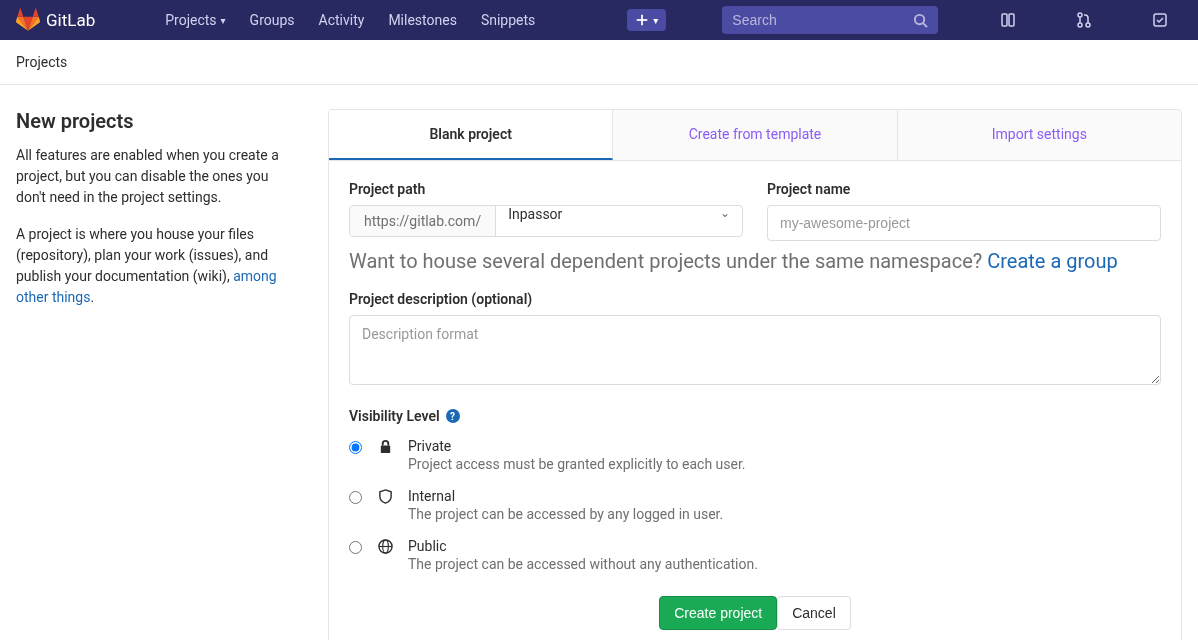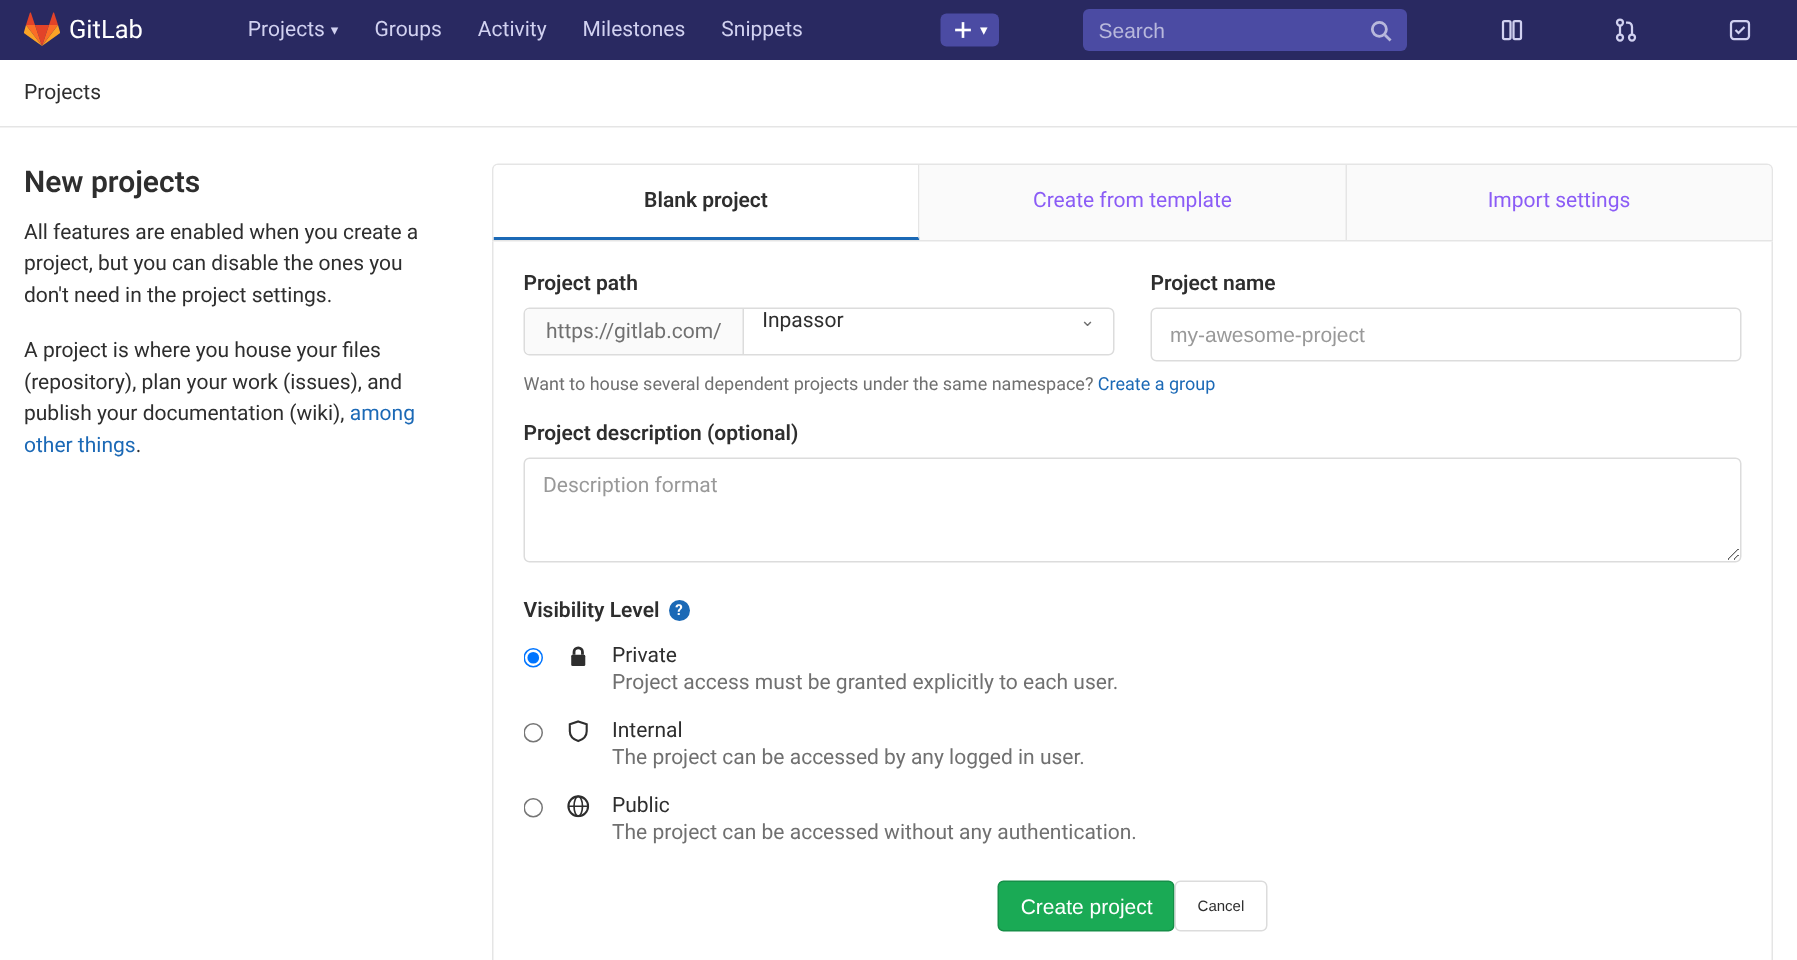--- a/index.html
+++ b/index.html
@@ -40,39 +40,39 @@
 label.field-label { display: block; font-weight: 600; margin-bottom: 8px; font-size: 14px; }
 
 .input-group { display: flex; border: 1px solid #dcdcdc; border-radius: 4px; overflow: hidden; height: 32px; }
 .input-prefix { background: #fafafa; padding: 0 14px; display: flex; align-items: center; color: #707070; border-right: 1px solid #dcdcdc; font-size: 14px; }
 .select-wrap { flex: 1; display: flex; align-items: flex-start; padding: 0 12px; justify-content: space-between; cursor: pointer; }
 .select-wrap .chev { color: #707070; font-size: 12px; }
 
 input.text-input { width: 100%; height: 36px; border: 1px solid #dcdcdc; border-radius: 4px; padding: 0 12px; font-size: 14px; }
 input.text-input::placeholder { color: #999; }
 
-.helper { font-size: 12px; color: #707070; margin-top: 8px; margin-bottom: 18px; }
+.helper { font-size: 20px; color: #707070; margin-top: 8px; margin-bottom: 18px; }
 
 textarea { width: 100%; min-height: 70px; border: 1px solid #dcdcdc; border-radius: 4px; padding: 10px 12px; font-size: 14px; font-family: inherit; resize: both; }
 textarea::placeholder { color: #999; }
 
 .vis-section { margin-top: 20px; }
 .vis-header { font-weight: 600; margin-bottom: 14px; display: flex; align-items: center; gap: 6px; }
 .help-icon { width: 14px; height: 14px; background: #1b69b6; color: #fff; border-radius: 50%; font-size: 10px; display: inline-flex; align-items: center; justify-content: center; font-weight: bold; }
 
 .radio-row { display: flex; align-items: flex-start; gap: 14px; margin-bottom: 16px; }
 .radio-row input[type=radio] { margin-top: 3px; }
 .radio-icon { width: 18px; display: flex; justify-content: center; margin-top: 1px; }
 .radio-label { font-size: 14px; }
 .radio-label .title { color: #2e2e2e; margin-bottom: 2px; }
 .radio-label .desc { color: #707070; }
 
 .actions { display: flex; justify-content: center; margin-top: 24px; }
 .btn-primary { background: #1aaa55; color: #fff; border: 1px solid #168f48; border-radius: 4px; padding: 8px 14px; font-size: 14px; cursor: pointer; }
-.btn-secondary { background: #fff; color: #2e2e2e; border: 1px solid #dcdcdc; border-radius: 4px; padding: 8px 14px; font-size: 10px; cursor: pointer; }
+.btn-secondary { background: #fff; color: #2e2e2e; border: 1px solid #dcdcdc; border-radius: 4px; padding: 8px 14px; font-size: 14px; cursor: pointer; }
 </style>
 </head>
 <body>
 
 <div class="navbar">
   <div class="logo">
     <svg viewBox="0 0 36 36">
         <path fill="#e24329" d="M18 34L11 13h14z"></path>
         <path fill="#fc6d26" d="M18 34L11 13H2z"></path>
         <path fill="#fca326" d="M2 13l-2 7c-.2.6 0 1.2.5 1.6L18 34z"></path>

